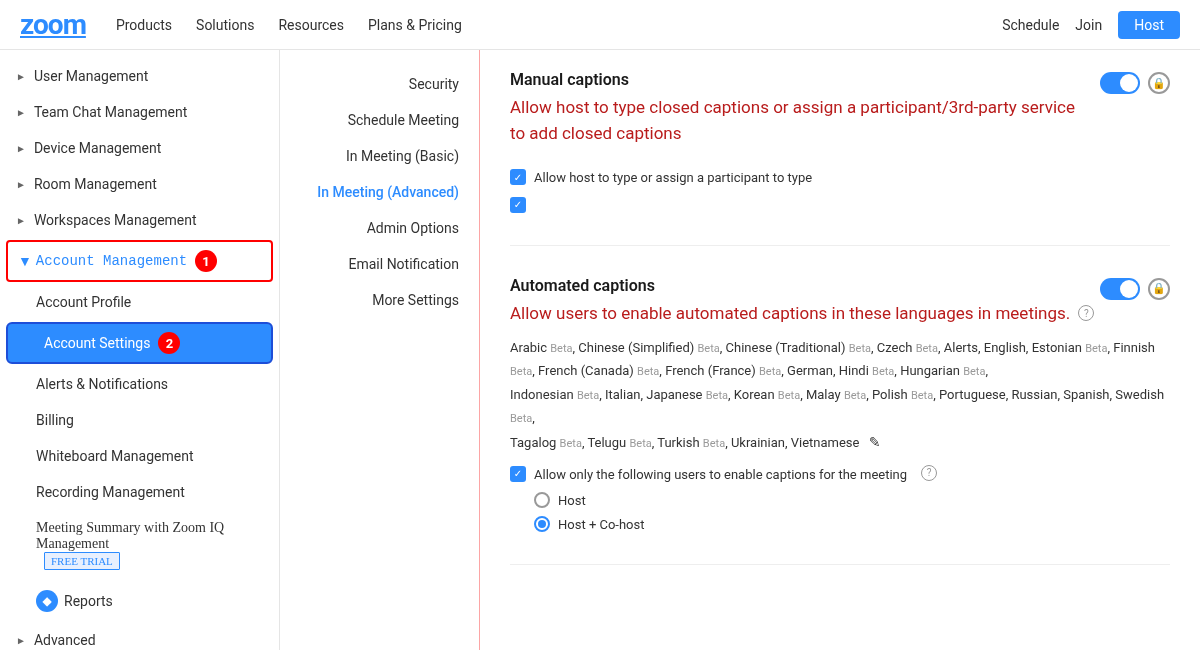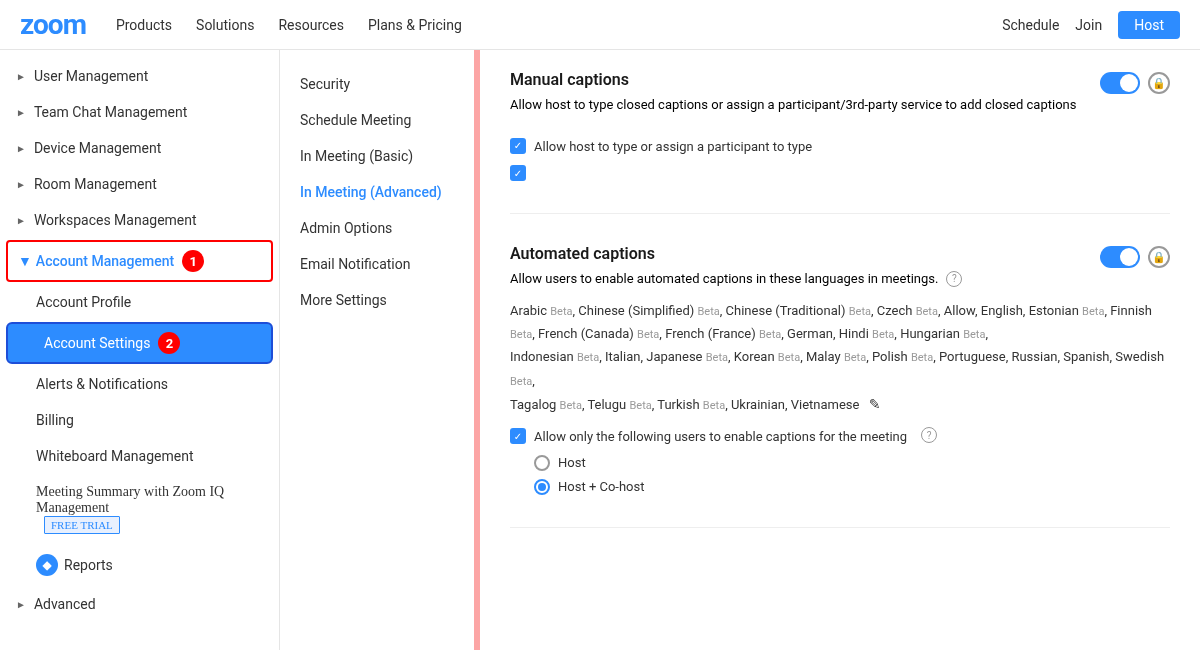--- a/index.html
+++ b/index.html
@@ -4,50 +4,50 @@
   <style>
     * { box-sizing: border-box; margin: 0; padding: 0; }
     body { font-family: -apple-system, BlinkMacSystemFont, 'Segoe UI', Roboto, sans-serif; font-size: 14px; color: #333; background: #fff; height: 650px; overflow: hidden; }
 
     
     .top-nav {
       display: flex; align-items: center; height: 50px;
       padding: 0 20px; border-bottom: 1px solid #e5e5e5;
       background: #fff; position: fixed; top: 0; left: 0; right: 0; z-index: 100;
     }
-    .nav-logo { color: #2D8CFF; font-size: 28px; font-weight: 700; letter-spacing: -1px; margin-right: 30px; }
+    .nav-logo { color: #2D8CFF; font-size: 28px; font-weight: 700; letter-spacing: -1px; margin-right: 30px; text-decoration: underline; }
     .nav-links { display: flex; gap: 24px; flex: 1; }
     .nav-link { color: #333; font-size: 14px; cursor: pointer; text-decoration: none; }
     .nav-right { display: flex; gap: 16px; align-items: center; }
     .nav-right-btn { color: #333; font-size: 14px; cursor: pointer; }
     .nav-host-btn { background: #2D8CFF; color: #fff; padding: 6px 16px; border-radius: 4px; font-size: 14px; cursor: pointer; }
 
     
     .layout { display: flex; margin-top: 50px; height: 600px; }
 
     
     .sidebar { width: 280px; min-width: 280px; border-right: 1px solid #e5e5e5; overflow-y: auto; background: #fff; padding: 8px 0; }
     .sidebar-item { display: flex; align-items: center; padding: 10px 16px; cursor: pointer; color: #333; font-size: 14px; }
     .sidebar-item .chevron { font-size: 10px; margin-right: 8px; color: #666; }
     .sidebar-sub-item { padding: 10px 16px 10px 36px; cursor: pointer; font-size: 14px; color: #333; }
     .badge-free-trial { background: #e8f0fe; color: #2D8CFF; font-size: 11px; padding: 2px 6px; border-radius: 1px; margin-left: 8px; border: 1px solid #2D8CFF; white-space: nowrap; }
     .badge-number { display: inline-flex; align-items: center; justify-content: center; width: 22px; height: 22px; border-radius: 50%; background: red; color: #fff; font-size: 13px; font-weight: 700; margin-left: 8px; }
 
     
-    .settings-nav { width: 200px; min-width: 200px; border-right: 6px solid #fca5a5; padding: 16px 0; background: #fff; }
+    .settings-nav { width: 200px; min-width: 200px; border-right: 1px solid #fca5a5; padding: 16px 0; background: #fff; text-align: right; }
     .settings-nav-item { padding: 10px 20px; font-size: 14px; cursor: pointer; color: #333; }
     .settings-nav-item.active { color: #2D8CFF; font-weight: 500; }
 
     
     .main-content { flex: 1; overflow-y: auto; padding: 20px 30px; background: #fff; }
 
     
     .setting-section { margin-bottom: 30px; border-bottom: 1px solid #eee; padding-bottom: 24px; }
     .setting-title { font-size: 16px; font-weight: 600; color: #1a1a1a; margin-bottom: 6px; }
-    .setting-desc { font-size: 13px; color: #000000; margin-bottom: 12px; line-height: 1.5; }
+    .setting-desc { font-size: 17px; color: #b91c1c; margin-bottom: 12px; line-height: 1.5; }
 
     
     .toggle-row { display: flex; align-items: flex-start; justify-content: space-between; }
     .toggle-controls { display: flex; align-items: center; gap: 8px; flex-shrink: 0; margin-left: 16px; margin-top: 2px; }
     .toggle { width: 40px; height: 22px; border-radius: 11px; background: #2D8CFF; position: relative; cursor: pointer; flex-shrink: 0; }
     .toggle::after { content: ''; width: 18px; height: 18px; background: #fff; border-radius: 50%; position: absolute; top: 2px; right: 2px; }
     .lock-icon { width: 22px; height: 22px; border-radius: 50%; border: 2px solid #999; display: flex; align-items: center; justify-content: center; color: #999; font-size: 11px; cursor: pointer; }
 
     
     .checkbox-row { display: flex; align-items: flex-start; gap: 8px; margin-bottom: 8px; }
@@ -110,34 +110,35 @@
       <span>Room Management</span>
     </div>
 
     <div class="sidebar-item">
       <span class="chevron">►</span>
       <span>Workspaces Management</span>
     </div>
 
     <div style="border: 2px solid red; border-radius: 4px; margin: 2px 6px; display: flex; align-items: center; padding: 8px 10px; cursor: pointer;">
       <span class="chevron" style="color:#2D8CFF;">▼</span>
-      <span style="color:#2D8CFF; font-weight:500; margin-left:4px;">Account Management</span>
+      <span style="color:#2D8CFF; font-weight:500; margin-left:4px;font-family:Liberation Mono, monospace;">Account Management</span>
       <span class="badge-number">1</span>
     </div>
 
     <div class="sidebar-sub-item">Account Profile</div>
 
     <div style="border: 2px solid #1d4ed8; border-radius: 6px; margin: 2px 6px; background: #2D8CFF; display: flex; align-items: center; padding: 8px 16px 8px 36px; cursor: pointer;">
       <span style="color:#fff; font-size:14px;">Account Settings</span>
       <span class="badge-number">2</span>
     </div>
 
     <div class="sidebar-sub-item">Alerts &amp; Notifications</div>
     <div class="sidebar-sub-item">Billing</div>
     <div class="sidebar-sub-item">Whiteboard Management</div>
+    <div class="sidebar-sub-item">Recording Management</div>
 
     <div class="sidebar-sub-item" style="display:flex;align-items:center;flex-wrap:wrap;font-family:Liberation Serif, serif;">
       <span>Meeting Summary with Zoom IQ Management</span>
       <span class="badge-free-trial">FREE TRIAL</span>
     </div>
 
     <div class="sidebar-sub-item" style="display:flex;align-items:center;">
       <span style="display:inline-flex;align-items:center;justify-content:center;width:22px;height:22px;background:#2D8CFF;border-radius:50%;color:#fff;font-size:12px;margin-right:6px;">◆</span>
       <span>Reports</span>
     </div>
@@ -195,21 +196,21 @@
       <div style="display:flex;align-items:center;gap:4px;margin-bottom:8px;">
         <span class="setting-desc" style="margin-bottom:0;">Allow users to enable automated captions in these languages in meetings.</span>
         <div class="help-icon">?</div>
       </div>
 
       <div class="languages-block">
         <span>Arabic </span><span class="lang-beta">Beta</span><span>, </span>
         <span>Chinese (Simplified) </span><span class="lang-beta">Beta</span><span>, </span>
         <span>Chinese (Traditional) </span><span class="lang-beta">Beta</span><span>, </span>
         <span>Czech </span><span class="lang-beta">Beta</span><span>, </span>
-        <span>Allow</span><span>, </span>
+        <span>Alerts</span><span>, </span>
         <span>English</span><span>, </span>
         <span>Estonian </span><span class="lang-beta">Beta</span><span>, </span>
         <span>Finnish </span><span class="lang-beta">Beta</span><span>, </span>
         <span>French (Canada) </span><span class="lang-beta">Beta</span><span>, </span>
         <span>French (France) </span><span class="lang-beta">Beta</span><span>, </span>
         <span>German</span><span>, </span>
         <span>Hindi </span><span class="lang-beta">Beta</span><span>, </span>
         <span>Hungarian </span><span class="lang-beta">Beta</span><span>, </span><br>
         <span>Indonesian </span><span class="lang-beta">Beta</span><span>, </span>
         <span>Italian</span><span>, </span>

